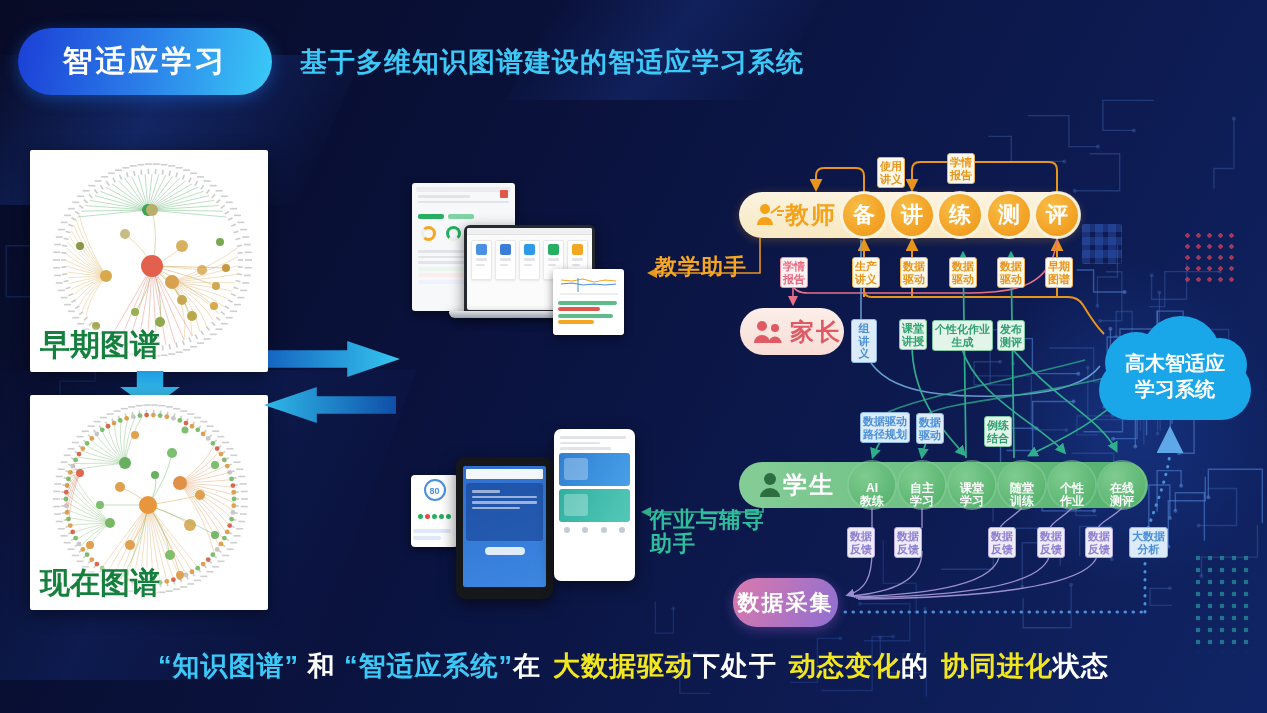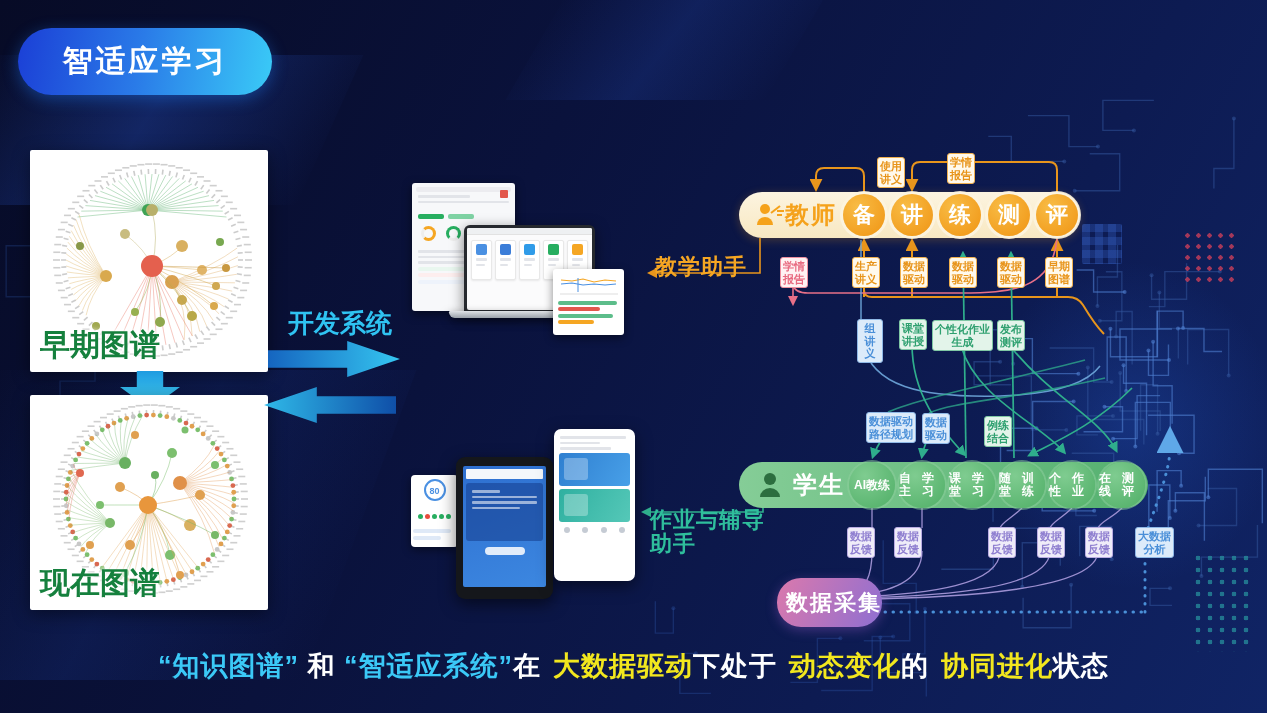--- a/index.html
+++ b/index.html
@@ -72,34 +72,34 @@
   .ptab{display:flex;justify-content:space-around;margin-top:5px;}
   .ptab i{width:6px;height:6px;border-radius:50%;background:#c5cbd4;}
   
   .pill{position:absolute;display:flex;align-items:center;border-radius:24px;}
   .pill .ptxt{font-weight:bold;font-size:24px;letter-spacing:2px;}
   .teacher-pill{left:739px;top:192px;width:341px;height:46px;background:linear-gradient(180deg,#FCF4E0,#F8E8C2);box-shadow:0 2px 10px rgba(245,160,25,.25);padding-left:16px;}
   .teacher-pill .ptxt{color:#F5A21B;margin-left:0;}
   .parent-pill{left:740px;top:308px;width:104px;height:47px;background:linear-gradient(180deg,#FCEEE9,#F8DDD6);padding-left:12px;}
   .parent-pill .ptxt{color:#E05A64;margin-left:6px;}
   .student-pill{left:739px;top:462px;width:409px;height:46px;background:linear-gradient(90deg,#85CD97,#54B06F);padding-left:18px;}
-  .student-pill .ptxt{color:#fff;margin-left:10px;}
-  .collect-pill{left:733px;top:578px;width:105px;height:49px;background:linear-gradient(115deg,#DB79AC,#8E6FD2);justify-content:flex-end;box-shadow:0 3px 12px rgba(150,90,200,.4);margin-left:44px;}
+  .student-pill .ptxt{color:#fff;}
+  .collect-pill{left:733px;top:578px;width:105px;height:49px;background:linear-gradient(115deg,#DB79AC,#8E6FD2);justify-content:center;box-shadow:0 3px 12px rgba(150,90,200,.4);}
   .collect-pill .ptxt{color:#fff;font-size:22px;}
   .tcircle{position:absolute;top:194px;width:42px;height:42px;border-radius:50%;
     background:radial-gradient(circle at 35% 30%,#F8BC45,#F09413);display:flex;align-items:center;justify-content:center;
     color:#fff;font-size:22px;font-weight:bold;box-shadow:0 0 0 3px rgba(252,244,224,.9);}
   .scircle{position:absolute;top:462px;width:46px;height:46px;border-radius:50%;
-    background:radial-gradient(circle at 35% 30%,#7FCC90,#4FAE66);display:flex;flex-direction:row;align-items:center;justify-content:center;
+    background:radial-gradient(circle at 35% 30%,#7FCC90,#4FAE66);display:flex;flex-direction:column;align-items:center;justify-content:flex-end;
     color:#fff;font-size:12px;font-weight:bold;line-height:13px;box-shadow:0 0 0 2px rgba(140,205,155,.55);}
   
   .lbl{position:absolute;border-radius:3px;text-align:center;font-weight:bold;font-size:11px;line-height:12.5px;padding:2px;width:28px;word-break:break-all;}
   .lbl.or{background:#FFF9EC;border:1px solid #EFAF4E;color:#E8941A;}
   .lbl.pk{background:#FFF2F3;border:1px solid #EE8FA0;color:#E86A80;}
-  .lbl.bl{background:#DCEBFA;border:1px solid #8FB8E6;color:#4A8FD8;margin-left:6px;}
+  .lbl.bl{background:#DCEBFA;border:1px solid #8FB8E6;color:#4A8FD8;}
   .lbl.gr{background:#E3F4EA;border:1px solid #7FC7A4;color:#2FA070;}
   .lbl.pu{background:#EFECF9;border:1px solid #B9ACE2;color:#8F7FD0;}
   .lbl.w2{width:26px;}
   .lbl.w3{width:39px;}
   .lbl.w4{width:50px;}
   .lbl.w5{width:61px;}
   .asst-teach{left:655px;top:252px;font-size:22px;font-weight:bold;color:#F5A623;letter-spacing:1px;}
   .asst-hw{left:650px;top:508px;font-size:22px;font-weight:bold;color:#2FBE9C;line-height:24px;letter-spacing:1px;}
   
   .cloud{left:1093px;top:316px;width:164px;height:114px;}
@@ -263,20 +263,21 @@
       <circle cx="695.8557417317553" cy="653.3446163001213" r="2" fill="#2E55A8" opacity="0.35"></circle>
     </svg>
   <div class="dots red"></div>
   <div class="dots teal"></div>
   <div class="dots blue"></div>
   <div class="sqgrid"></div>
 
   <div class="abs badge">
       <span>智适应学习</span>
     </div>
+  <div class="abs title">基于多维知识图谱建设的智适应学习系统</div>
 
   <div class="abs gbox" style="left:30px;top:150px;width:238px;height:222px;">
     <svg id="graph1" width="238" height="222" viewBox="0 0 238 222">
         <line x1="208" y1="110" x2="213" y2="110" stroke="#9a9a9a" stroke-width="1.6" opacity=".5"></line>
         <rect x="215" y="109.2" width="7" height="1.6" fill="#b5b5b5" opacity=".65"></rect>
         <line x1="207.7211271960001" y1="116.92014105688378" x2="212.70491366088385" y2="117.32247483926074" stroke="#9a9a9a" stroke-width="1.6" opacity=".5"></line>
         <rect x="214.68870012576758" y="116.92480862163771" width="7" height="1.6" fill="#b5b5b5" opacity=".65"></rect>
         <line x1="206.88631738960072" y1="123.79540213375341" x2="211.82156840062402" y2="124.59746039734372" stroke="#9a9a9a" stroke-width="1.6" opacity=".5"></line>
         <rect x="213.7568194116473" y="124.59951866093404" width="7" height="1.6" fill="#b5b5b5" opacity=".65"></rect>
         <line x1="205.5009846680464" y1="130.58119431584757" x2="210.35569307897936" y2="131.77777538072243" stroke="#9a9a9a" stroke-width="1.6" opacity=".5"></line>
@@ -864,21 +865,20 @@
         <circle cx="95" cy="178" r="4" fill="#7CBF6E"></circle>
         <circle cx="60" cy="150" r="4" fill="#E0A050"></circle>
         <circle cx="185" cy="70" r="4" fill="#7CBF6E"></circle>
         <circle cx="105" cy="40" r="4" fill="#E0A050"></circle>
         <circle cx="155" cy="35" r="3.5" fill="#7CBF6E"></circle>
         <circle cx="118" cy="110" r="9" fill="#E8963C"></circle>
       </svg>
     <div class="glabel">现在图谱</div>
   </div>
 
-  <div class="abs cyantxt" style="left:288px;top:306px;font-size:26px;">开发系统</div>
   <div class="abs rarrow"></div>
   <div class="abs larrow"></div>
 
   <div class="abs sheet">
     <div class="mini-bar">
         <span class="redsq"></span>
       </div>
     <div class="mini-line short"></div>
       <div class="mini-line"></div>
     <div><span class="greenpill"></span><span class="greenpill" style="background:#7fd3a4"></span></div>
@@ -1070,20 +1070,29 @@
   <div class="tcircle" style="left:1036px">评</div>
   <div class="lbl or" style="left:877px;top:157px">使用讲义</div>
   <div class="lbl or" style="left:947px;top:153px">学情报告</div>
   <div class="lbl pk" style="left:780px;top:257px">学情报告</div>
   <div class="lbl or" style="left:852px;top:257px">生产讲义</div>
   <div class="lbl or" style="left:900px;top:257px">数据驱动</div>
   <div class="lbl or" style="left:949px;top:257px">数据驱动</div>
   <div class="lbl or" style="left:997px;top:257px">数据驱动</div>
   <div class="lbl or" style="left:1045px;top:257px">早期图谱</div>
 
+  <div class="pill parent-pill">
+    <svg width="32" height="26" viewBox="0 0 32 26">
+      <circle cx="10" cy="7" r="5" fill="#E05A64"></circle>
+      <path d="M2,24 a8,8 0 0 1 16,0 z" fill="#E05A64"></path>
+      <circle cx="23" cy="9" r="4" fill="#E05A64"></circle>
+      <path d="M16.5,24 a6.5,6.5 0 0 1 13,0 z" fill="#E05A64"></path>
+    </svg>
+    <span class="ptxt">家长</span>
+  </div>
   <div class="lbl bl w2" style="left:851px;top:319px">组讲义</div>
   <div class="lbl gr" style="left:899px;top:319px">课堂讲授</div>
   <div class="lbl gr w5" style="left:932px;top:320px">个性化作业生成</div>
   <div class="lbl gr" style="left:997px;top:320px">发布测评</div>
 
   <div class="lbl bl w4" style="left:860px;top:412px">数据驱动路径规划</div>
   <div class="lbl bl" style="left:916px;top:413px">数据驱动</div>
   <div class="lbl gr" style="left:984px;top:416px">例练结合</div>
 
   <div class="pill student-pill">
@@ -1122,18 +1131,28 @@
   <div class="lbl pu" style="left:894px;top:527px">数据反馈</div>
   <div class="lbl pu" style="left:988px;top:527px">数据反馈</div>
   <div class="lbl pu" style="left:1037px;top:527px">数据反馈</div>
   <div class="lbl pu" style="left:1085px;top:527px">数据反馈</div>
   <div class="lbl bl w3" style="left:1129px;top:527px">大数据分析</div>
 
   <div class="pill collect-pill">
     <span class="ptxt">数据采集</span>
   </div>
 
+  <div class="abs cloud">
+    <i class="c1"></i>
+      <i class="c2"></i>
+      <i class="c3"></i>
+      <span class="cb"></span>
+    <div class="ctxt">
+      <div>高木智适应</div>
+      <div>学习系统</div>
+    </div>
+  </div>
 
   <div class="abs caption">
     <span class="cy">“知识图谱”</span><span class="wh"> 和 </span><span class="cy">“智适应系统”</span><span class="wh">在</span><span class="ye">大数据驱动</span><span class="wh">下处于</span><span class="ye">动态变化</span><span class="wh">的</span><span class="ye">协同进化</span><span class="wh">状态</span>
   </div>
 
 </div>
 
 </body></html>

